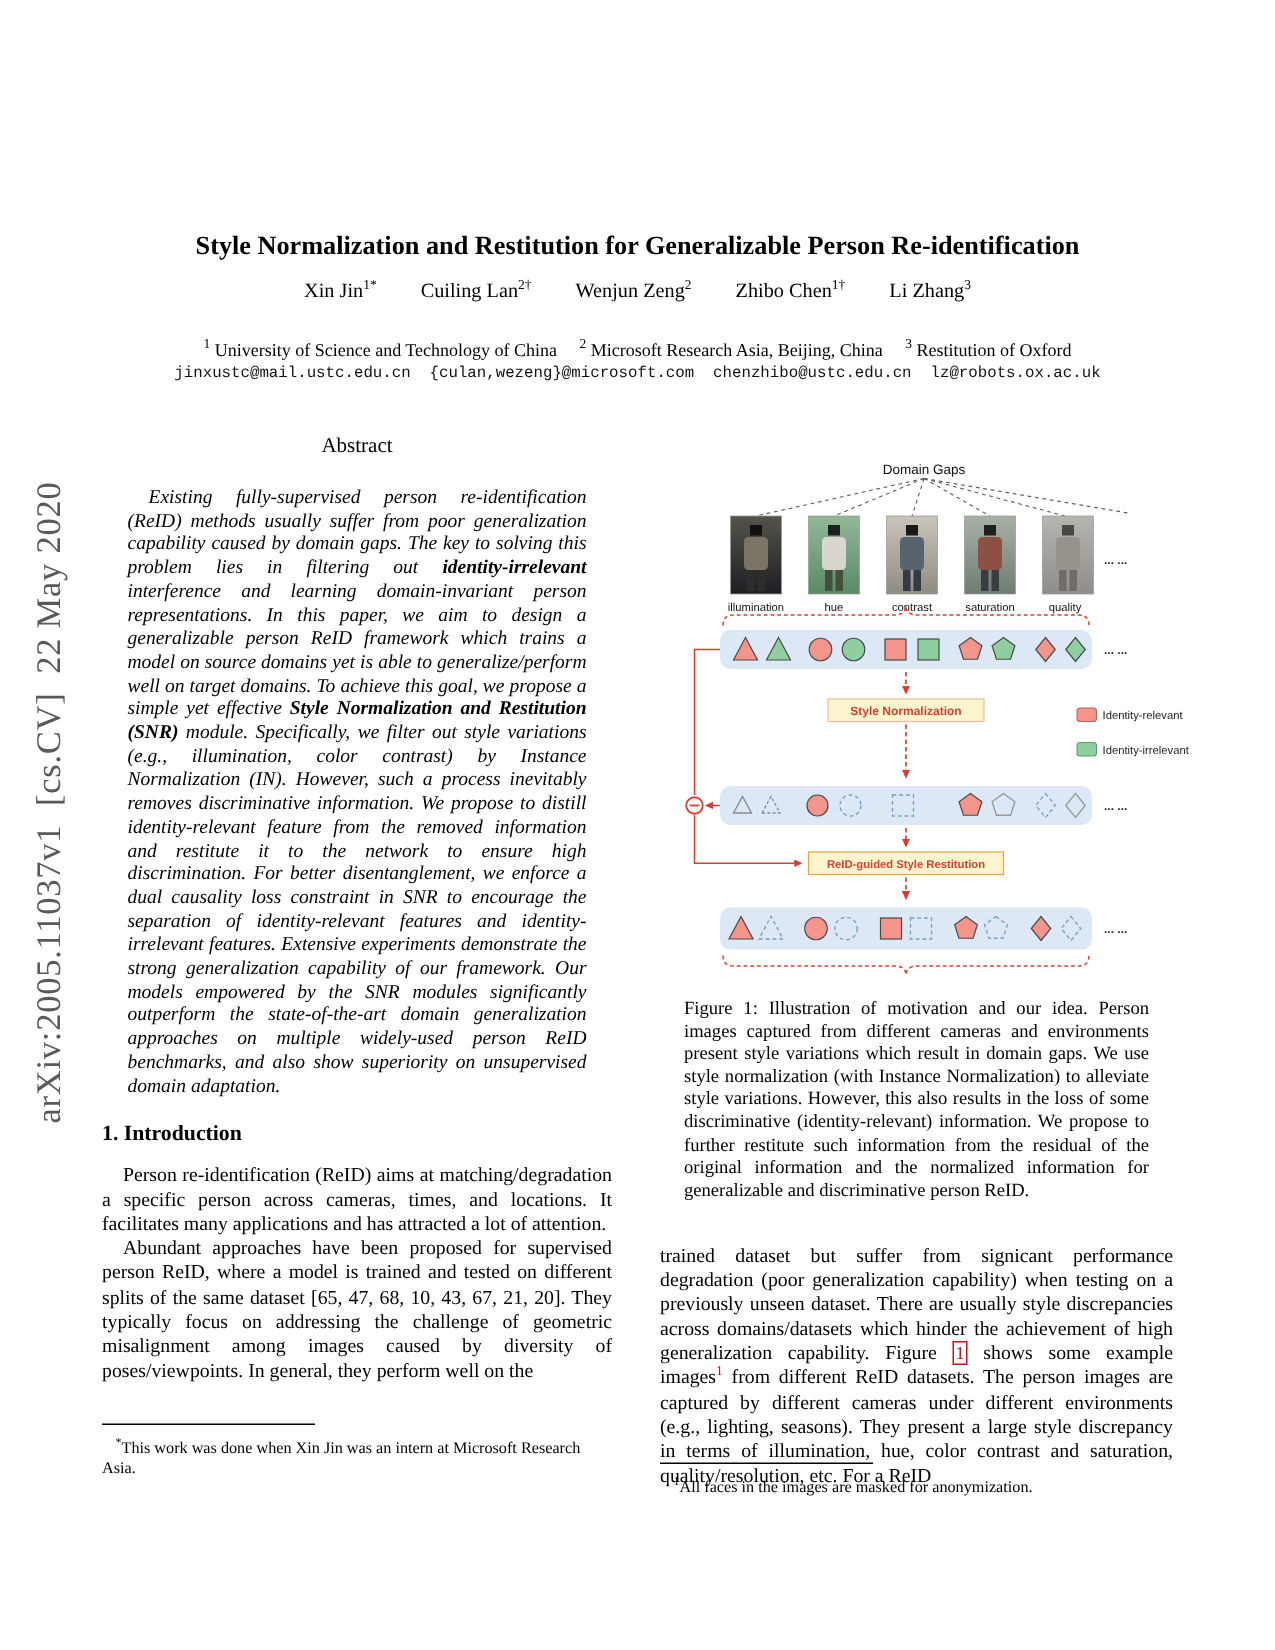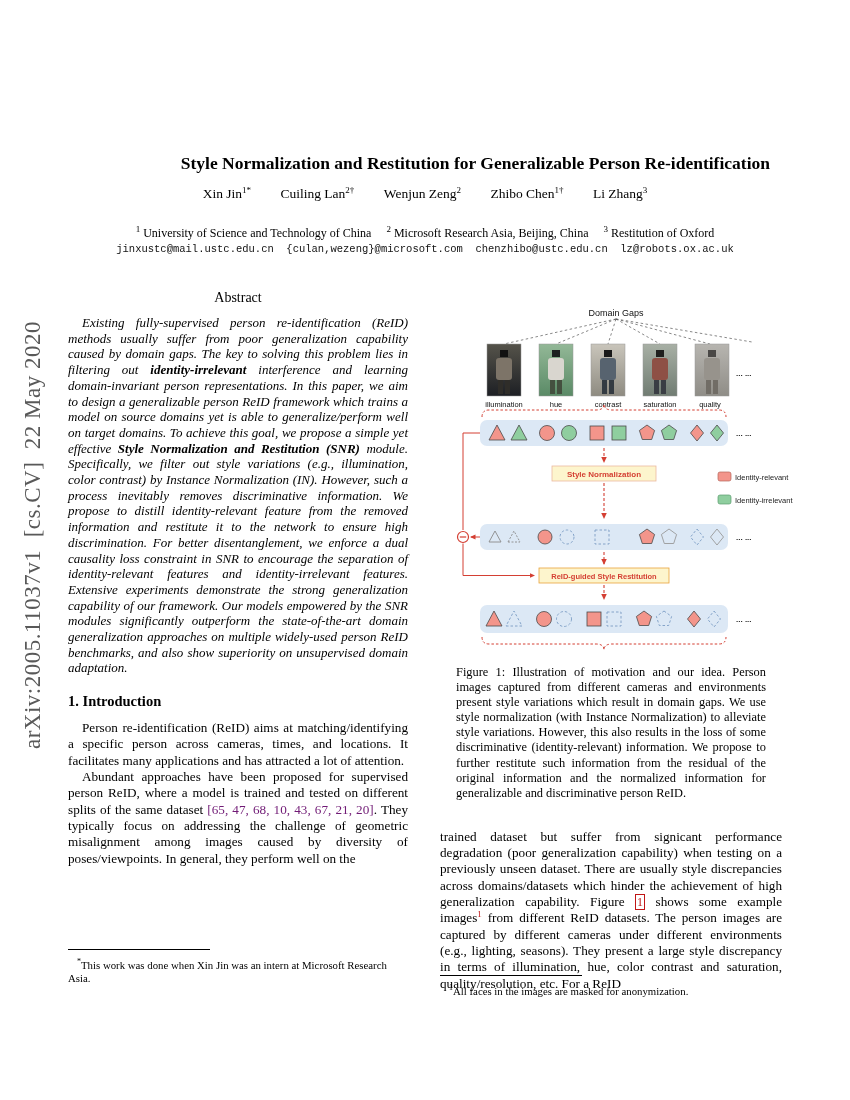--- a/index.html
+++ b/index.html
@@ -9,44 +9,44 @@
   }
 
   
   .arxiv-sidebar {
     position:absolute; left:-220px; top:520px; width:510px; height:30px;
     transform:rotate(-90deg); text-align:center; white-space:pre;
     font-size:23px; color:#595959; letter-spacing:0.5px;
   }
 
   
-  .title { position:absolute; top:143px; left:80px; right:80px; text-align:right;
+  .title { position:absolute; top:143px; left:80px; right:80px; text-align:center;
            font-size:17.5px; font-weight:bold;margin-top:10px; }
   .authors { position:absolute; top:184px; left:60px; right:60px; text-align:center; font-size:13.5px; }
   .authors .author { margin:0 13px; white-space:nowrap; }
   .authors sup, .affils sup { font-size:9px; }
   .affils { position:absolute; top:224px; left:40px; right:40px; text-align:center; font-size:12px; }
   .affils .affil { margin:0 6px; white-space:nowrap; }
   .emails { position:absolute; top:243px; left:0; right:0; text-align:center;
             font-family:"Liberation Mono", monospace; font-size:10.5px; white-space:pre; color:#111; }
 
   
   .col-left  { position:absolute; left:68px;  top:290px; width:340px; }
   .col-right { position:absolute; left:440px; top:288px; width:342px; }
 
   .abstract-heading { font-size:14px; font-weight:normal; text-align:center; margin:0 0 9px 0; }
-  .abstract-text { margin:0; font-style:italic; font-size:13px; line-height:15.7px;
+  .abstract-text { margin:17px; font-style:italic; font-size:13px; line-height:15.7px;
                    text-align:justify; text-indent:14px; }
   .abstract-text b { font-weight:bold; }
 
   .section-heading { font-size:14.5px; font-weight:bold; margin:17px 0 10px 0; }
   .body-para { margin:0; font-size:13.2px; line-height:16.3px; text-align:justify; }
   .body-para.indent { text-indent:14px; }
 
-  .cite { color:#701a75; }
+  .cite { color:#000000; }
   .ref-box { color:#c01515; border:1px solid #c01515; padding:0 1px; font-size:12px; line-height:12px; }
   .fn-ref { color:#c01515; font-size:9px; vertical-align:super; line-height:0; }
 
   
   .footnotes-left { position:absolute; left:68px; top:949px; width:340px; }
   .footnote-right { position:absolute; left:440px; top:975px; width:342px; }
   .fn-rule { width:142px; border-top:1px solid #000; margin-bottom:5px; }
   .fn { font-size:10.8px; line-height:13.2px; text-indent:9px; }
   .fn sup { font-size:8px; }
 
@@ -81,21 +81,21 @@
     <span class="affil"><sup>3</sup> <span>Restitution of Oxford</span></span>
   </div>
 
   <div class="emails">jinxustc@mail.ustc.edu.cn  {culan,wezeng}@microsoft.com  chenzhibo@ustc.edu.cn  lz@robots.ox.ac.uk</div>
 
   <div class="col-left">
     <h2 class="abstract-heading">Abstract</h2>
     <p class="abstract-text"><span>Existing fully-supervised person re-identification (ReID) methods usually suffer from poor generalization capability caused by domain gaps. The key to solving this problem lies in filtering out </span><b>identity-irrelevant</b><span> interference and learning domain-invariant person representations. In this paper, we aim to design a generalizable person ReID framework which trains a model on source domains yet is able to generalize/perform well on target domains. To achieve this goal, we propose a simple yet effective </span><b>Style Normalization and Restitution (SNR)</b><span> module. Specifically, we filter out style variations (e.g., illumination, color contrast) by Instance Normalization (IN). However, such a process inevitably removes discriminative information. We propose to distill identity-relevant feature from the removed information and restitute it to the network to ensure high discrimination. For better disentanglement, we enforce a dual causality loss constraint in SNR to encourage the separation of identity-relevant features and identity-irrelevant features. Extensive experiments demonstrate the strong generalization capability of our framework. Our models empowered by the SNR modules significantly outperform the state-of-the-art domain generalization approaches on multiple widely-used person ReID benchmarks, and also show superiority on unsupervised domain adaptation.</span></p>
 
     <h2 class="section-heading">1. Introduction</h2>
-    <p class="body-para indent">Person re-identification (ReID) aims at matching/identifying a specific person across cameras, times, and locations. It facilitates many applications and has attracted a lot of attention.</p>
+    <p class="body-para indent">Person re-identification (ReID) aims at matching/degradation a specific person across cameras, times, and locations. It facilitates many applications and has attracted a lot of attention.</p>
     <p class="body-para indent"><span>Abundant approaches have been proposed for supervised person ReID, where a model is trained and tested on different splits of the same dataset </span><span class="cite">[65, 47, 68, 10, 43, 67, 21, 20]</span><span>. They typically focus on addressing the challenge of geometric misalignment among images caused by diversity of poses/viewpoints. In general, they perform well on the</span></p>
   </div>
 
   <div class="footnotes-left">
     <div class="fn-rule"></div>
     <div class="fn"><sup>*</sup><span>This work was done when Xin Jin was an intern at Microsoft Research Asia.</span></div>
   </div>
 
   <div class="col-right">
     <figure class="figure-block" style="margin:16px;">

